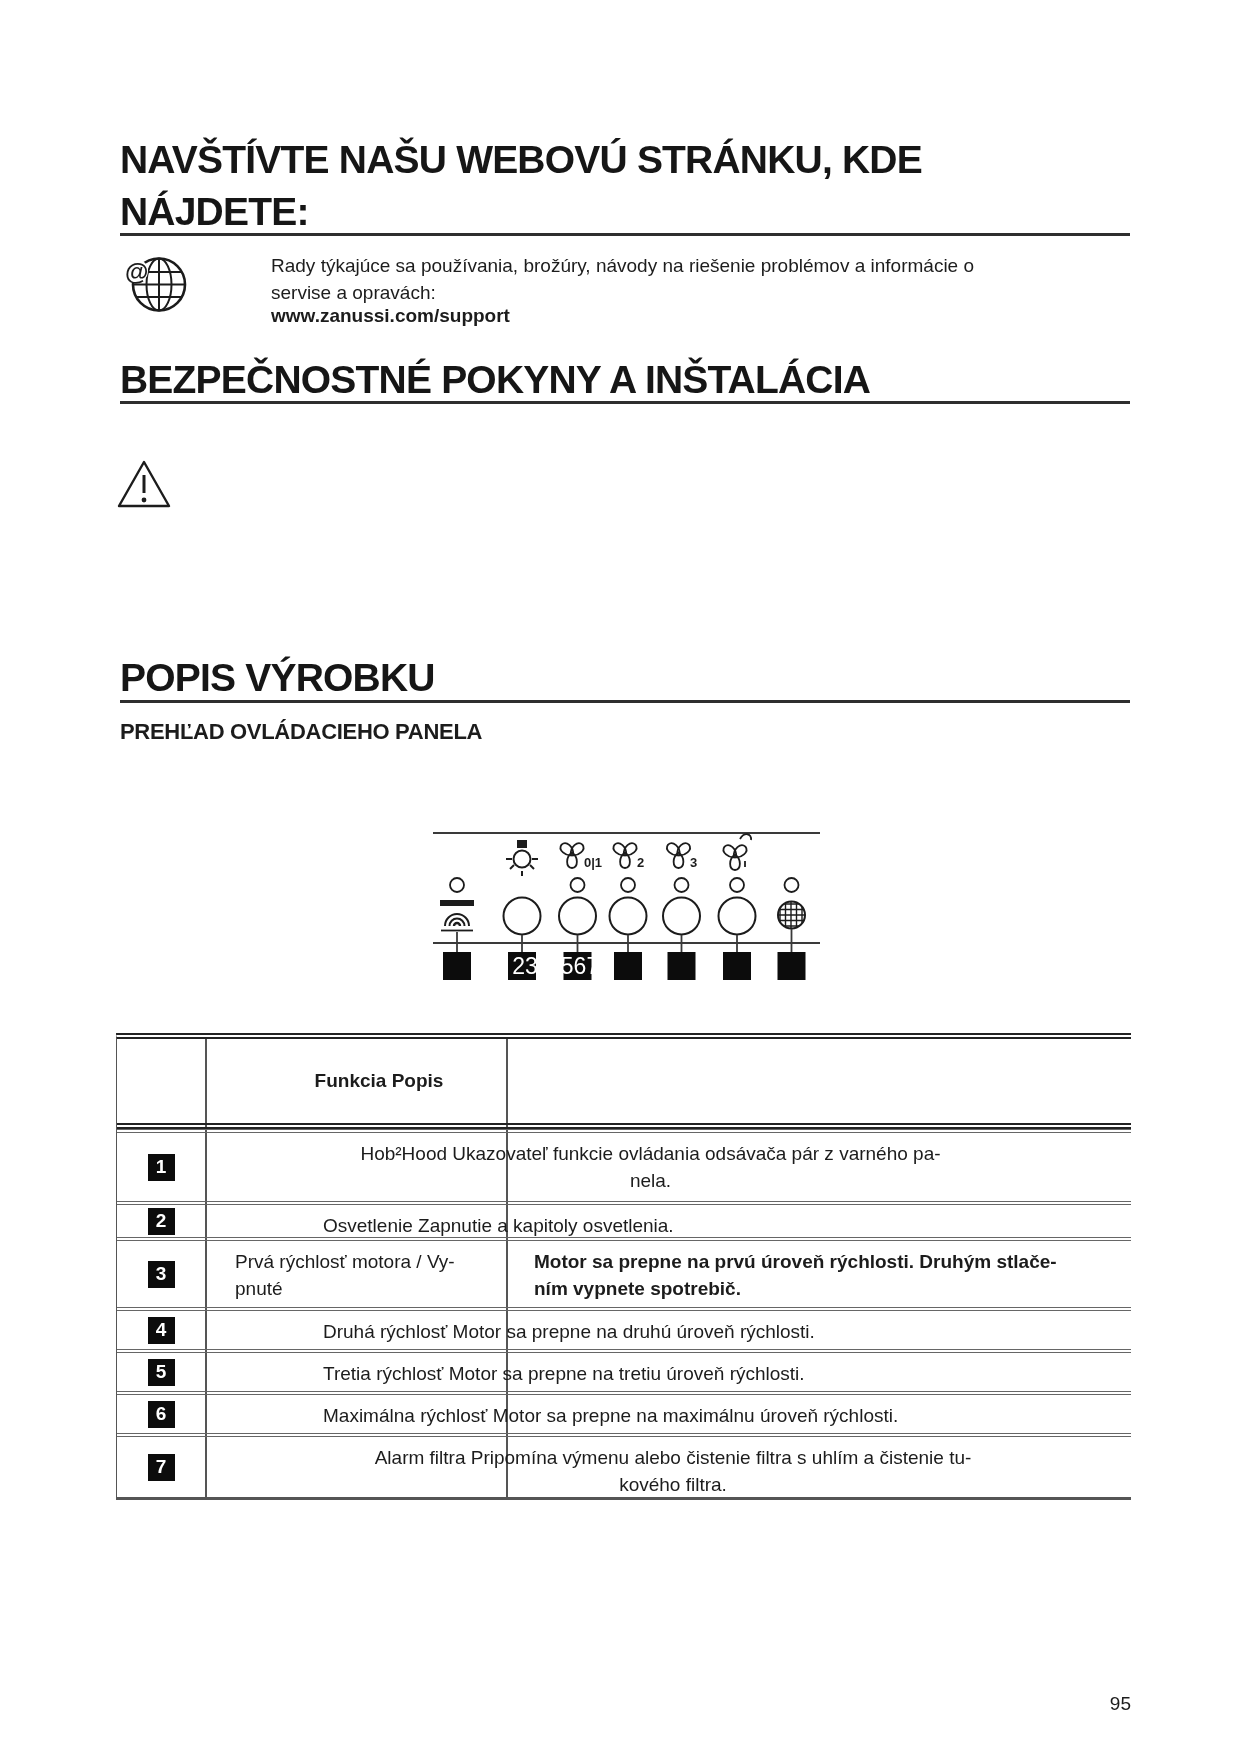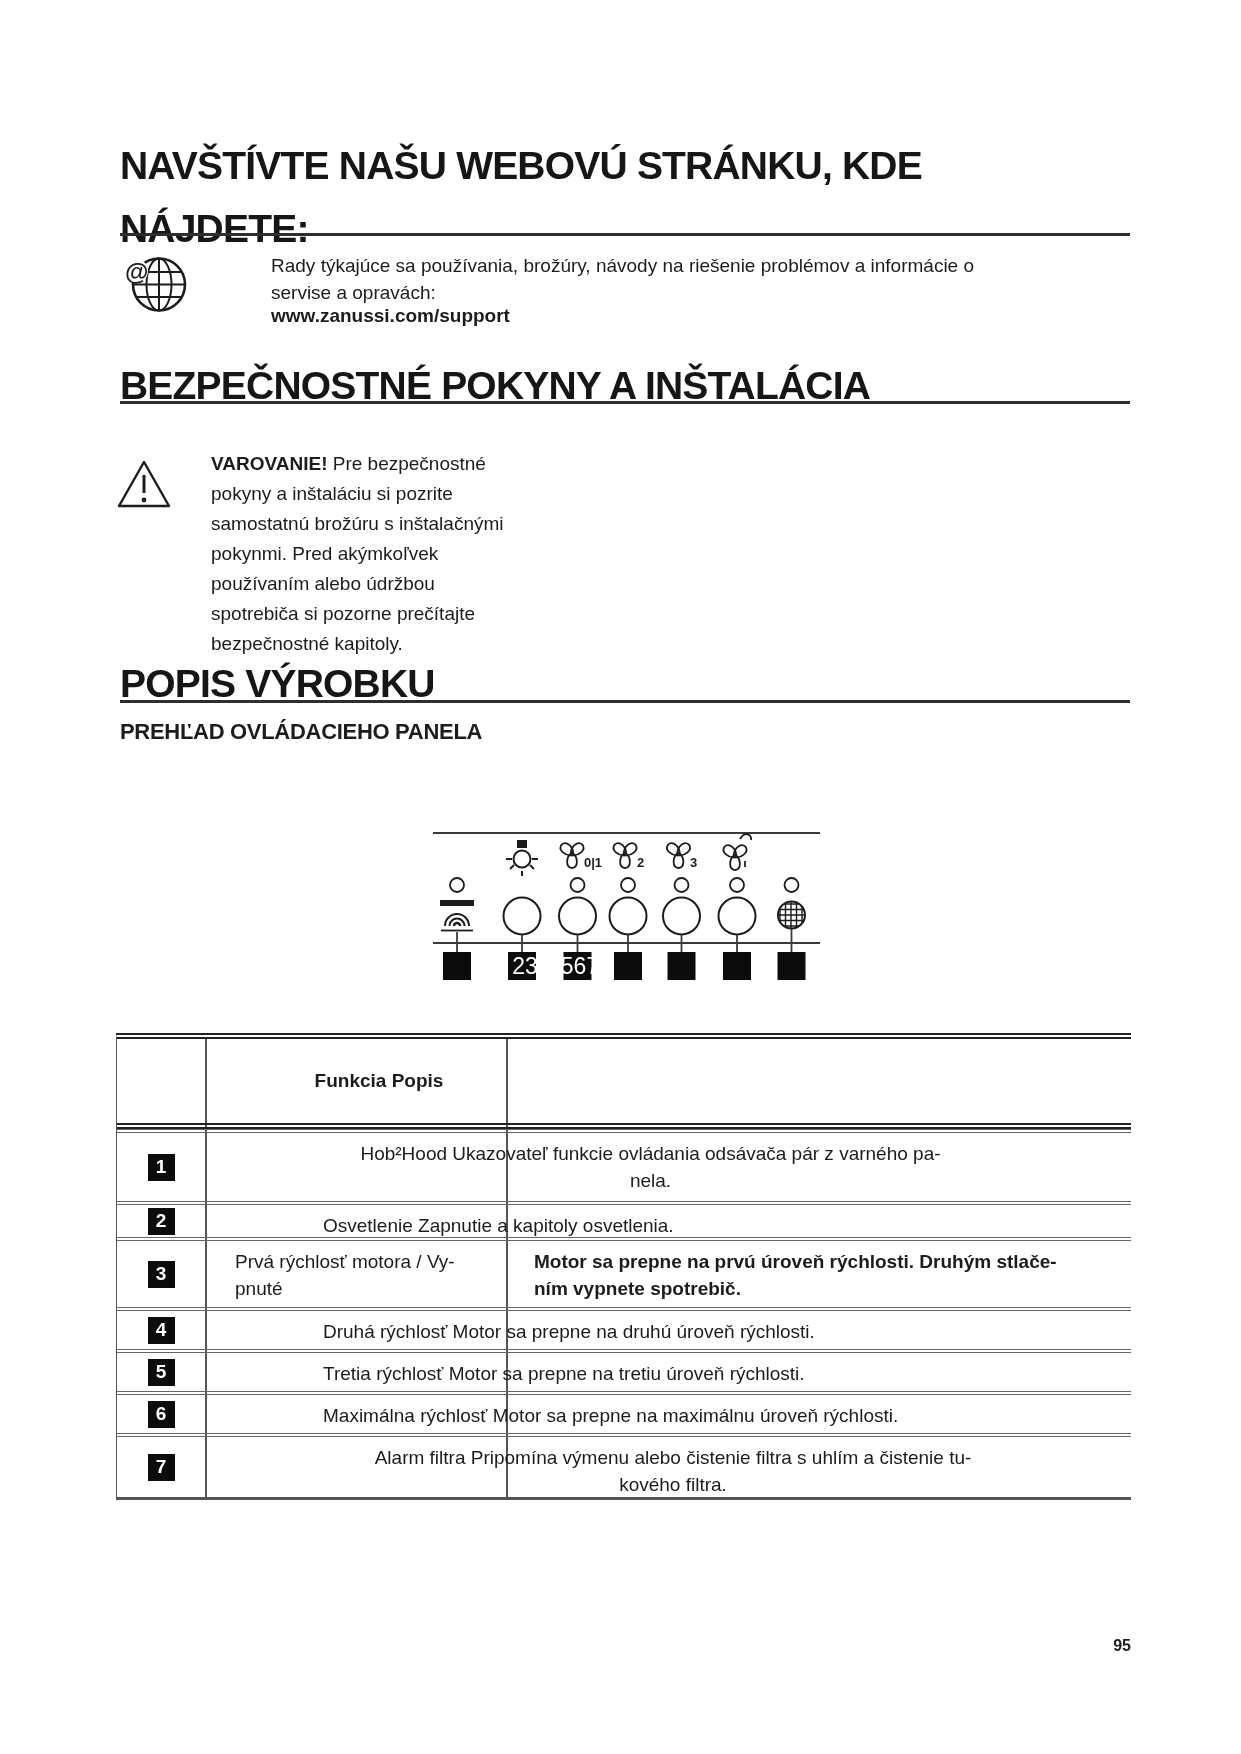--- a/index.html
+++ b/index.html
@@ -6,21 +6,21 @@
   html,body { background:#e8e8e8; }
   .page {
     position:relative; width:1241px; height:1754px; margin:0 auto;
     background:#ffffff; color:#1c1c1c;
     font-family:"Liberation Sans","DejaVu Sans",sans-serif;
     overflow:hidden;
   }
   .h-big {
     position:absolute; left:120px;
     font-size:39px; font-weight:700; letter-spacing:-0.8px;
-    line-height:63px; white-space:pre-line; color:#161616;
+    line-height:52px; white-space:pre-line; color:#161616;
   }
   .rule {
     position:absolute; left:120px; width:1010px; height:3px;
     background:#2e2e2e;
   }
   .body-text { font-size:19px; line-height:27px; color:#1d1d1d; }
   .intro { position:absolute; left:271px; top:252px; white-space:pre-line; }
   .url   { position:absolute; left:271px; top:305px; font-weight:700; font-size:19px; }
   .warn-text {
     position:absolute; left:211px; top:449px; width:345px;
@@ -59,21 +59,21 @@
   .span-center { text-align:center; }
   .w655 { width:655px; }
   .w700 { width:700px; }
   .cells { display:flex; }
   .fcell { width:301px; flex:none; padding-left:30px; padding-right:14px; white-space:pre-line; }
   .pcell { flex:1; padding-left:28px; padding-right:10px; white-space:pre-line;font-weight:bold; }
   .r-header { height:90px; }
   .r1 { height:72px; } .r2 { height:36px; } .r3 { height:70px; }
   .r4 { height:42px; } .r5 { height:42px; } .r6 { height:42px; } .r7 { height:64px; }
 
-  .page-num { position:absolute; top:1637px; right:110px; font-size:16px; font-weight:700; }
+  .page-num { position:absolute; top:1693px; right:110px; font-size:19px; font-weight:400; }
 </style>
 </head>
 <body>
 
 <div class="page">
 
   <h1 class="h-big" style="top:134px;">NAVŠTÍVTE NAŠU WEBOVÚ STRÁNKU, KDE
 NÁJDETE:</h1>
   <div class="rule" style="top:233px;"></div>
 
@@ -94,27 +94,20 @@
 
   <h1 class="h-big" style="top:354px;">BEZPEČNOSTNÉ POKYNY A INŠTALÁCIA</h1>
   <div class="rule" style="top:401px;"></div>
 
   <svg class="icon-abs" style="left:116px; top:459px;" width="56" height="50" viewBox="0 0 56 50">
     <path d="M28 3 L53 47 L3 47 Z" fill="none" stroke="#1c1c1c" stroke-width="2.4" stroke-linejoin="round"></path>
     <line x1="28" y1="16" x2="28" y2="34" stroke="#1c1c1c" stroke-width="3"></line>
     <circle cx="28" cy="41" r="2.4" fill="#1c1c1c"></circle>
   </svg>
 
-  <p class="warn-text"><b>VAROVANIE!</b><span> Pre bezpečnostné
-pokyny a inštaláciu si pozrite
-samostatnú brožúru s inštalačnými
-pokynmi. Pred akýmkoľvek
-používaním alebo údržbou
-spotrebiča si pozorne prečítajte
-bezpečnostné kapitoly.</span></p>
 
   <h1 class="h-big" style="top:652px;">POPIS VÝROBKU</h1>
   <div class="rule" style="top:700px;"></div>
 
   <h2 class="sub-head">PREHĽAD OVLÁDACIEHO PANELA</h2>
 
   <svg class="icon-abs" style="left:400px; top:740px;" width="440" height="260" viewBox="0 0 440 260">
     <defs>
       <g id="fan">
         <path d="M0,1.5 C-6.5,-3 -6.5,-13.5 0,-14 C6.5,-13.5 6.5,-3 0,1.5 Z" transform="rotate(-48)"></path>

